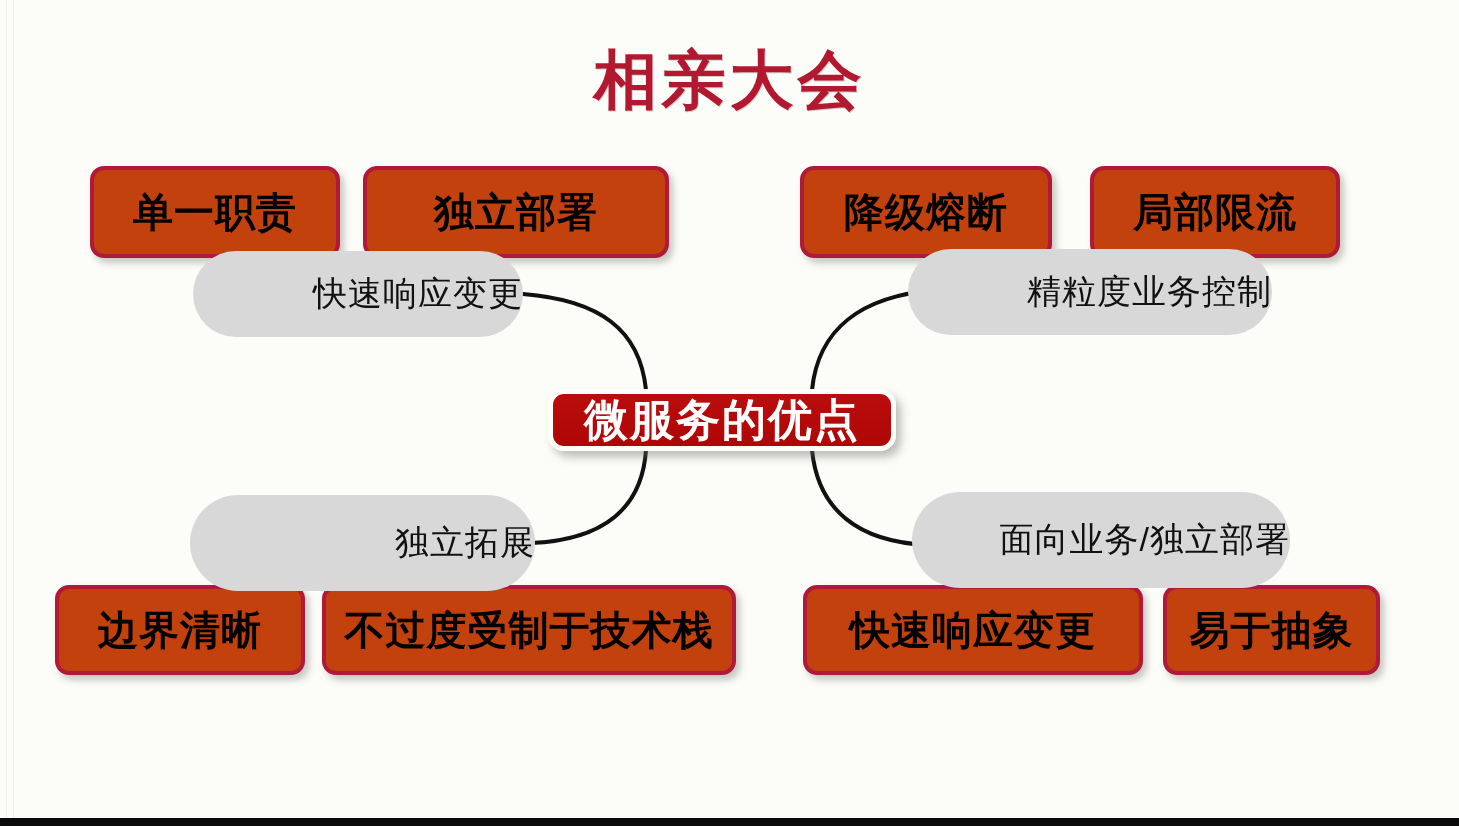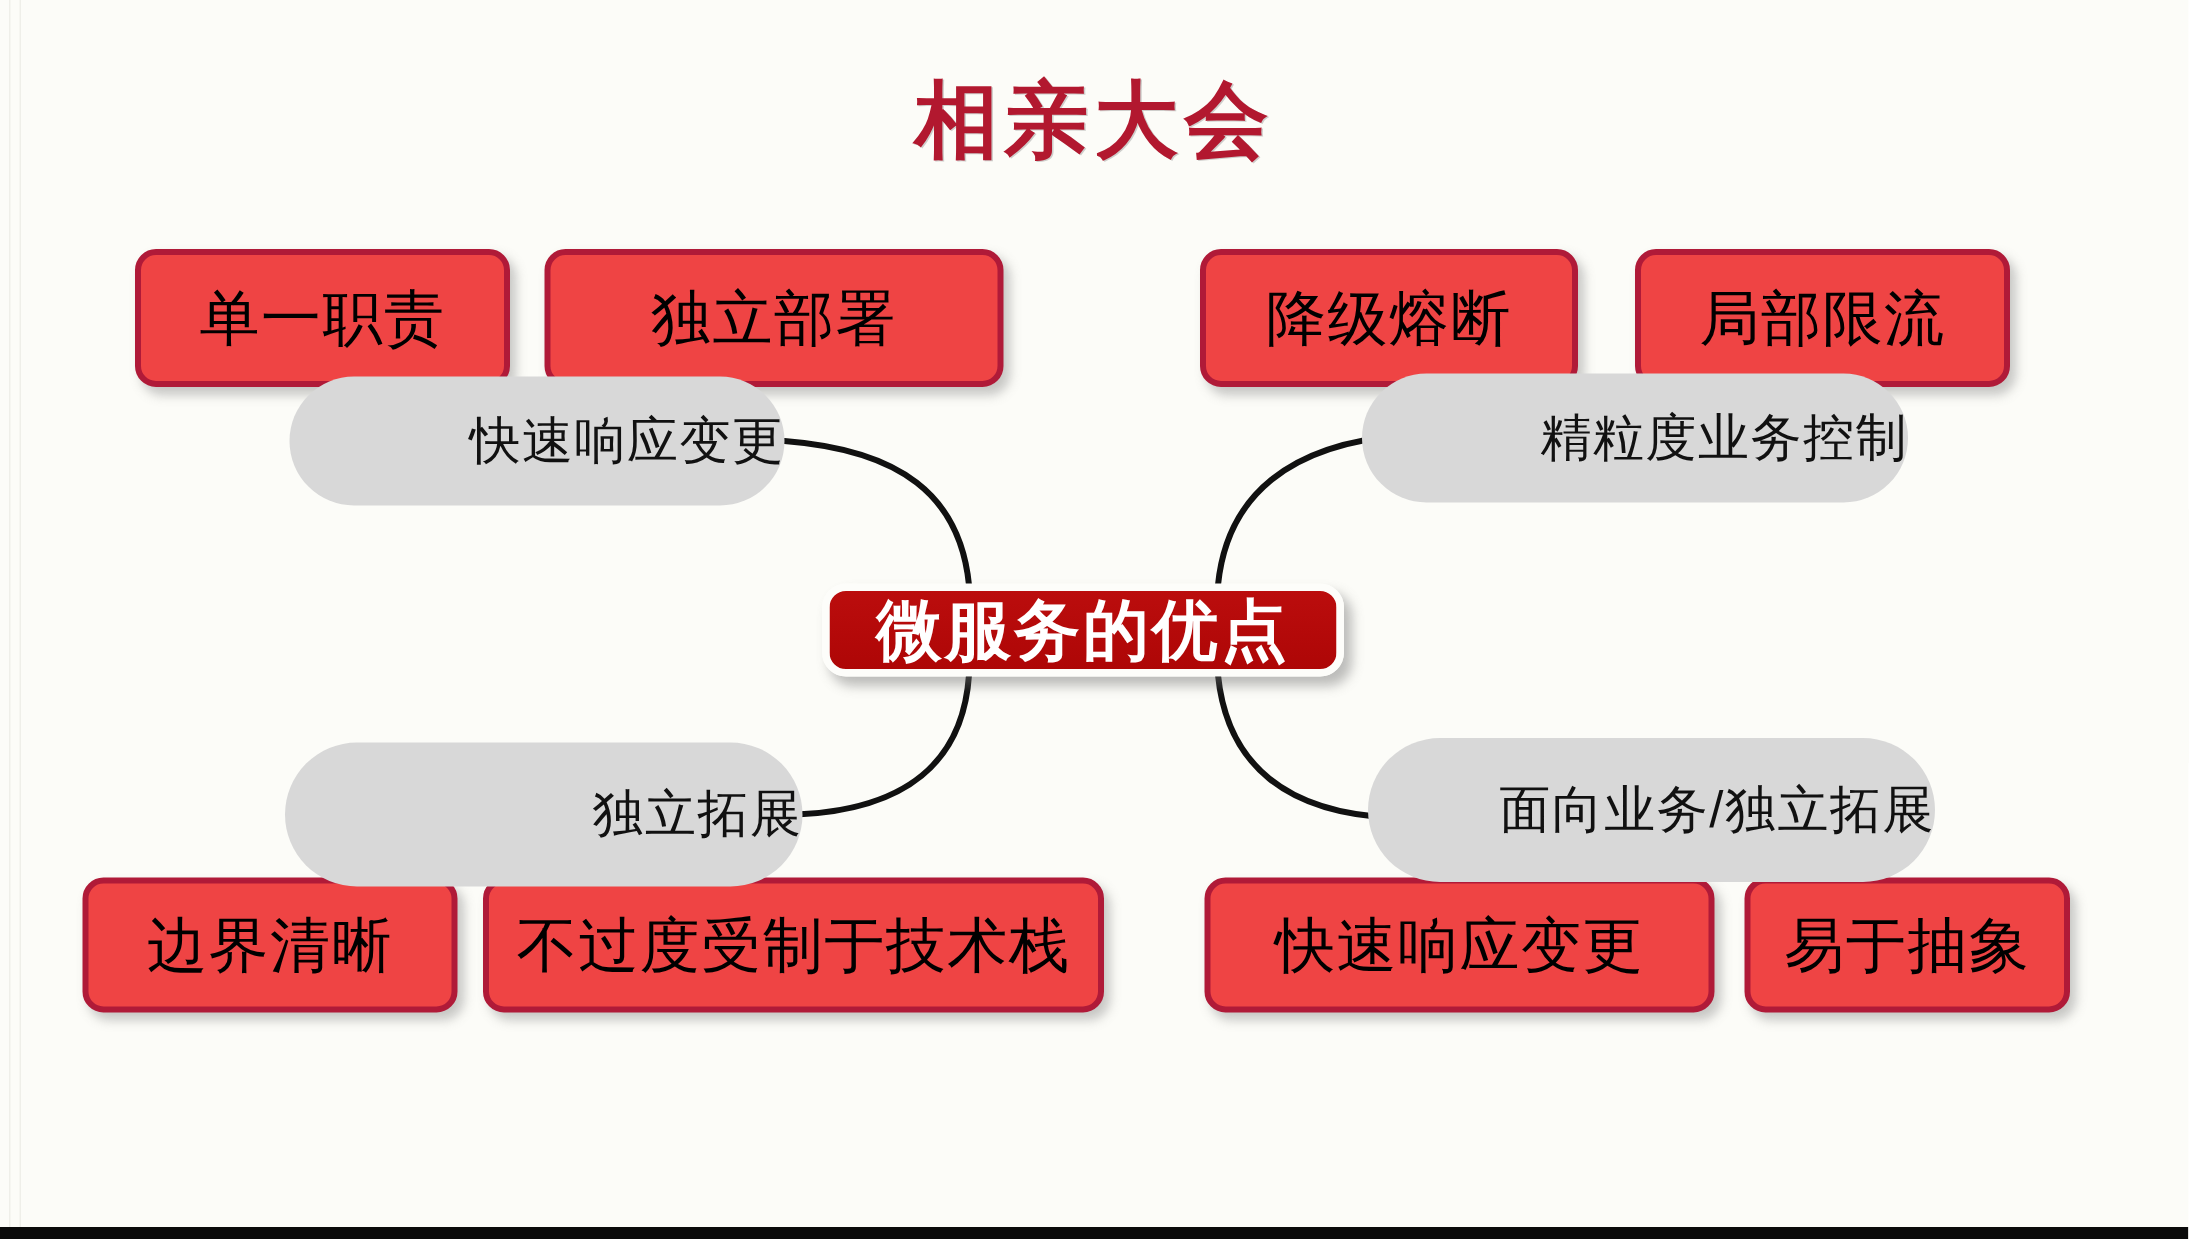--- a/index.html
+++ b/index.html
@@ -40,41 +40,41 @@
     background: #0a0a0a;
   }
 
   
   .title {
     position: absolute;
     left: 0;
     right: 0;
     top: 44px;
     text-align: center;
-    font-size: 56px;
+    font-size: 64px;
     line-height: 72px;
     font-weight: bold;
     color: #b2182f;
     letter-spacing: 4px;
     text-shadow: 1px 1px 0 rgba(120,120,120,0.35);
   }
 
   
   .obox {
     position: absolute;
     box-sizing: border-box;
-    background: #ef4444;
+    background: #c2410c;
     border: 4px solid #b01a38;
     border-radius: 14px;
     box-shadow: 4px 5px 7px rgba(110,110,110,0.38);
     display: flex;
     align-items: center;
     justify-content: center;
     color: #000000;
-    font-weight: normal;
+    font-weight: bold;
     font-size: 40px;
     letter-spacing: 1px;
     white-space: nowrap;
     z-index: 5;
   }
 
   
   .pill {
     position: absolute;
     box-sizing: border-box;
@@ -179,21 +179,21 @@
 
   <div class="obox" style="left:322px; top:585px; width:414px; height:90px;">
     <span>不过度受制于技术栈</span>
   </div>
 
   <div class="obox" style="left:55px; top:585px; width:250px; height:90px;">
     <span>边界清晰</span>
   </div>
 
   <div class="pill" style="left:912px; top:492px; width:378px; height:96px;">
-    <span>面向业务/独立拓展</span>
+    <span>面向业务/独立部署</span>
   </div>
 
   <div class="obox" style="left:803px; top:585px; width:340px; height:90px;">
     <span>快速响应变更</span>
   </div>
 
   <div class="obox" style="left:1163px; top:585px; width:217px; height:90px;">
     <span>易于抽象</span>
   </div>
 

